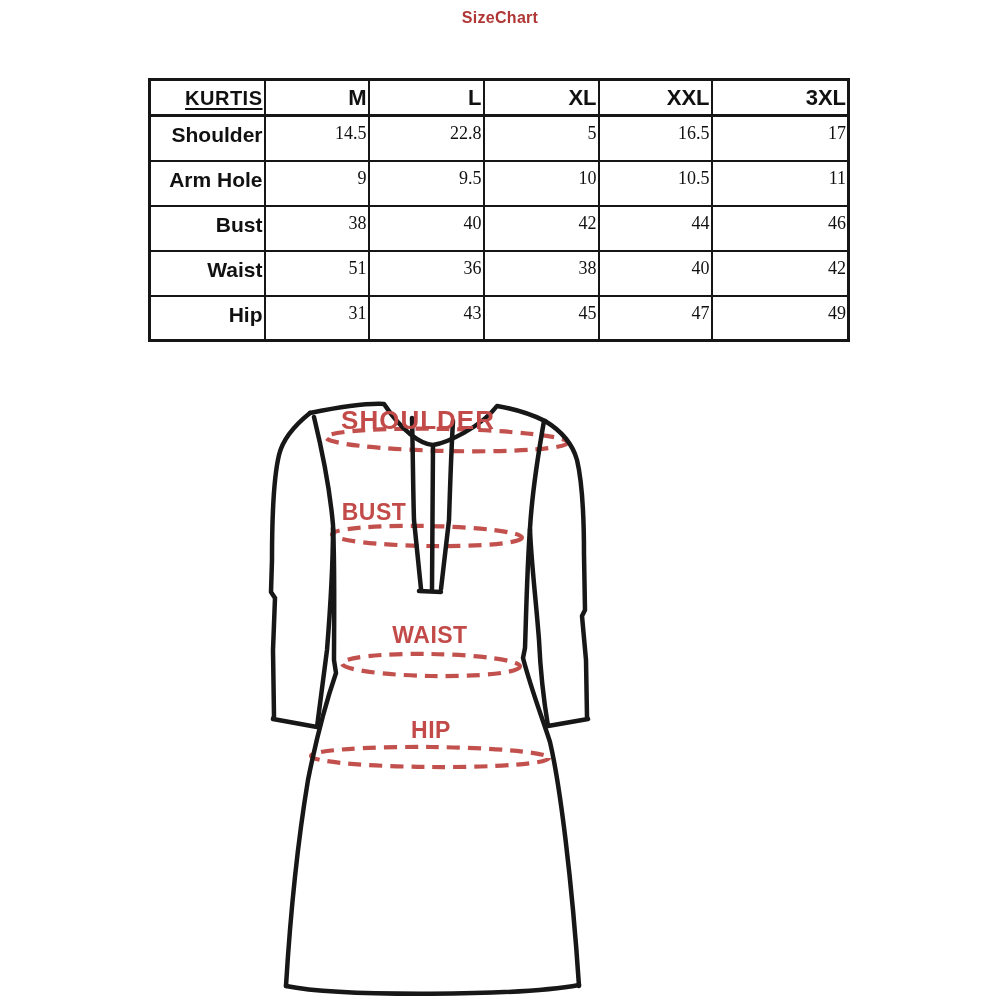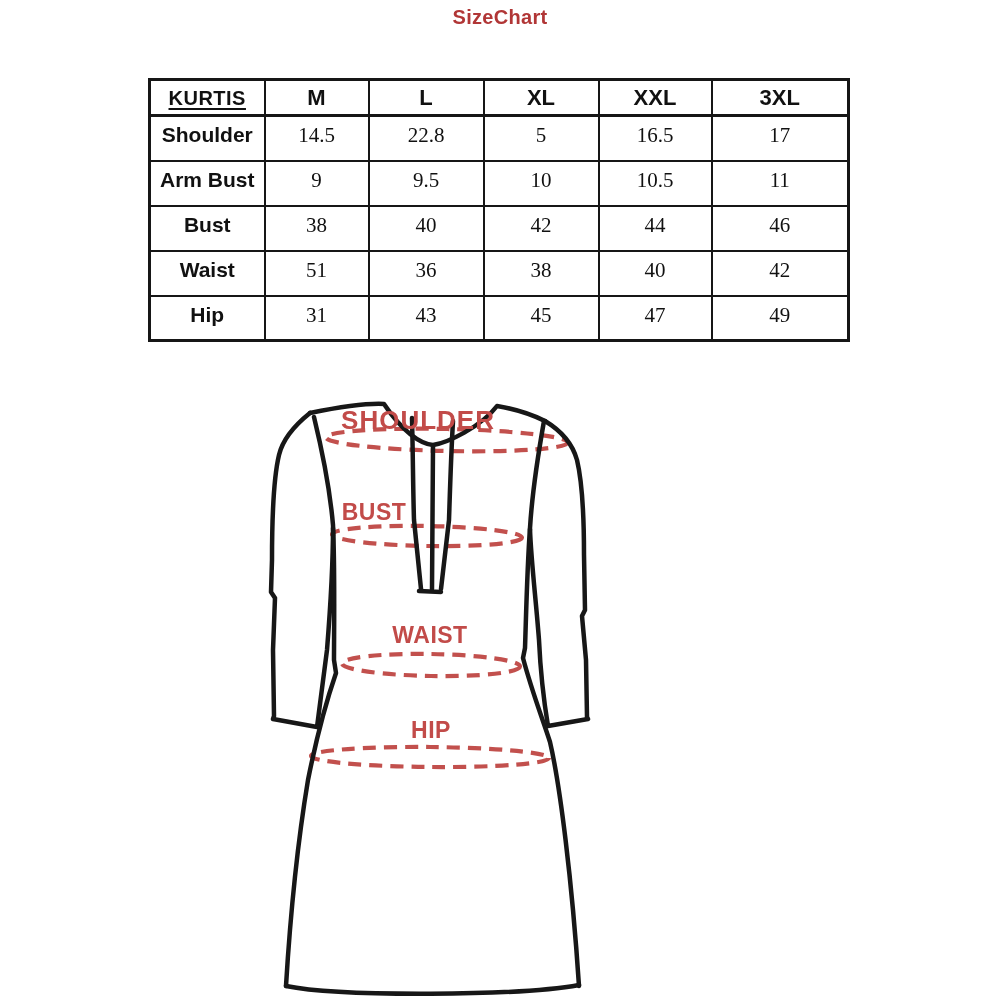--- a/index.html
+++ b/index.html
@@ -7,47 +7,47 @@
     width:1000px; height:1000px; background:#ffffff;
     font-family:"Liberation Sans", sans-serif;
     position:relative; overflow:hidden;
   }
   .page { position:absolute; inset:0; background:#ffffff; }
 
   
   .titles {
     position:absolute; top:2px; left:0; width:1000px;
     text-align:center; color:#b13636; font-weight:bold;
-    font-size:20px; line-height:31px; letter-spacing:0.3px;
+    font-size:16px; line-height:31px; letter-spacing:0.3px;
   }
 
   
   table.size-table {
     position:absolute; left:148px; top:78px;
     border-collapse:collapse; table-layout:fixed;
     border:3px solid #161616; background:#ffffff;
   }
   table.size-table th, table.size-table td {
-    border:2px solid #161616; text-align:center; color:#111111;
+    border:2px solid #161616; text-align:right; color:#111111;
     overflow:hidden; white-space:nowrap;
   }
   table.size-table thead th {
     height:31px; font-size:22px; font-weight:bold;
     border-bottom:3px solid #161616; vertical-align:middle;
   }
   table.size-table thead th .underlined {
     text-decoration:underline; text-decoration-thickness:2px; text-underline-offset:3px;
     font-size:20px; letter-spacing:0.5px;
   }
   table.size-table tbody tr { height:45px; }
   table.size-table tbody th {
     font-size:21px; font-weight:bold; vertical-align:top; padding-top:6px;
   }
   table.size-table tbody td {
-    font-family:"Liberation Serif", serif; font-size:21px;
+    font-family:"Liberation Serif", serif; font-size:18px;
     vertical-align:top; padding-top:6px;
   }
 
   
   .diagram { position:absolute; left:240px; top:385px; width:380px; height:625px; }
   .diagram svg { position:absolute; left:0; top:0; }
   .dlabel {
     position:absolute; transform:translateX(-50%);
     color:#c24b49; font-weight:bold; white-space:nowrap;
   }
@@ -87,21 +87,21 @@
     <tbody>
       <tr>
         <th>Shoulder</th>
         <td>14.5</td>
         <td>22.8</td>
         <td>5</td>
         <td>16.5</td>
         <td>17</td>
       </tr>
       <tr>
-        <th>Arm Bust</th>
+        <th>Arm Hole</th>
         <td>9</td>
         <td>9.5</td>
         <td>10</td>
         <td>10.5</td>
         <td>11</td>
       </tr>
       <tr>
         <th>Bust</th>
         <td>38</td>
         <td>40</td>

